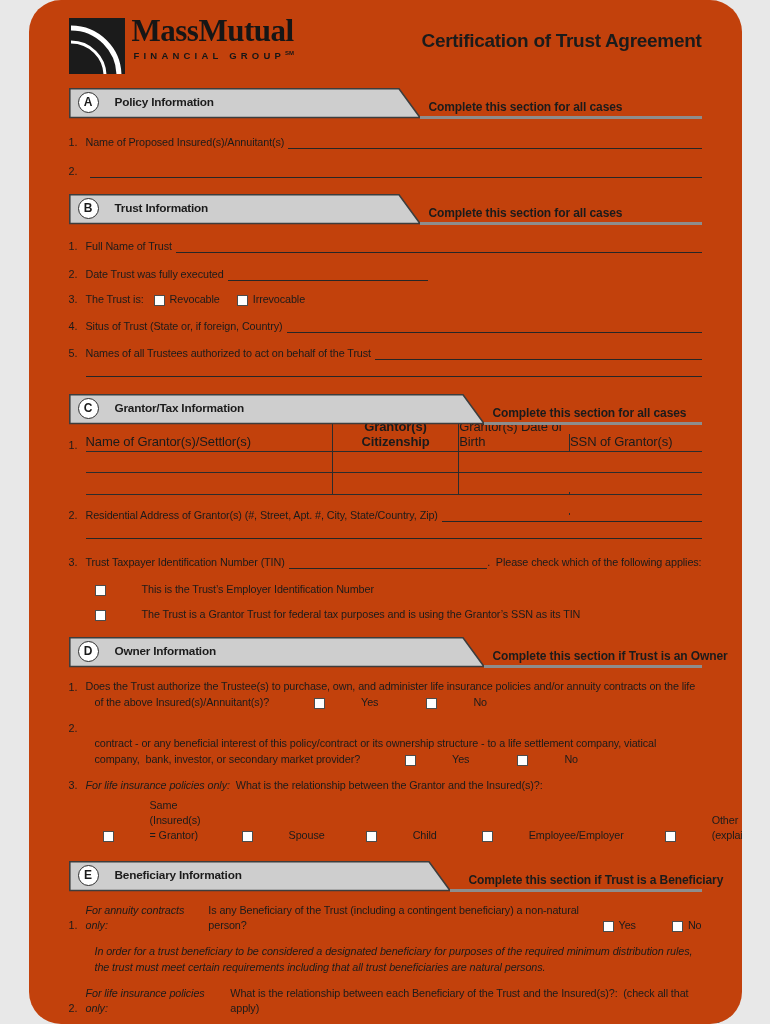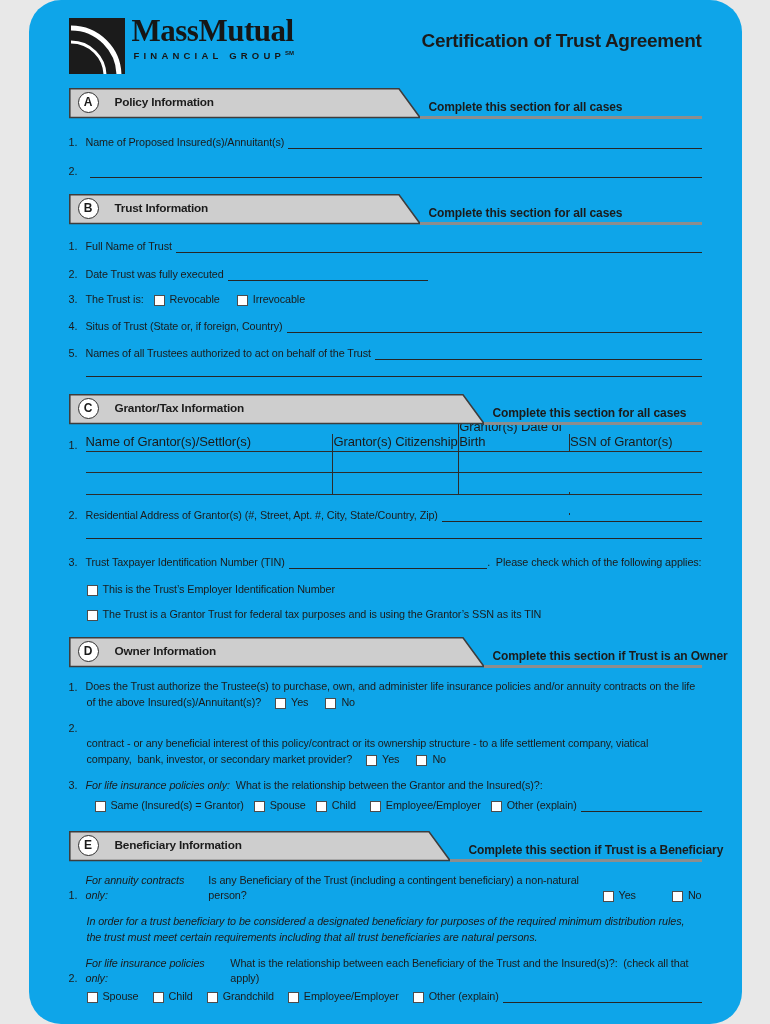--- a/index.html
+++ b/index.html
@@ -1,18 +1,18 @@
 <!DOCTYPE html>
 <html><head>
 <meta charset="utf-8">
 <style>
   * { margin:0; padding:0; box-sizing:border-box; }
   html,body { background:#e8e8e8; }
   .page {
-    position:relative; width:713px; height:1024px; margin:0 auto; background:#0ea5e9;
+    position:relative; width:713px; height:1024px; margin:0 auto; background:#c2410c;
     font-family:"Liberation Sans","DejaVu Sans",sans-serif; color:#1b1b1b;
     font-size:10.8px; letter-spacing:-0.1px; overflow:hidden;
     padding:14px 40px 0 40px;
     border-radius:32px;
   }
 
   
   .top-header { display:flex; justify-content:space-between; height:64px; margin-bottom:10px; }
   .logo-wrap { display:flex; align-items:flex-start; }
   .logo-mark { width:56px; height:56px; margin-top:4px; }
@@ -43,30 +43,30 @@
   .num { width:17px; flex:0 0 17px; }
   .lbl { white-space:pre-wrap; }
   .fill { flex:1 1 auto; border-bottom:1px solid #262626; margin:0 0 1px 4px; height:3px; }
   .fill.fixed { flex:0 0 auto; }
   .ital { font-style:italic; }
   .cb { flex:0 0 auto; width:11px; height:11px; border:1.1px solid #4c4c4c; background:#fff; display:inline-block; margin-bottom:1px; }
   .cb-lbl { margin-left:5px; }
   .gap6{margin-left:6px;} .gap10{margin-left:10px;} .gap14{margin-left:14px;} .gap17{margin-left:17px;} .gap36{margin-left:36px;}
   .cont-line { margin-left:17px; border-bottom:1px solid #262626; height:14px; }
   .para-line { line-height:15.5px; white-space:pre-wrap; }
-  .indent { margin-left:18px; }
+  .indent { margin-left:26px;gap:31px; }
 
   
   .tbl-row { display:flex; }
   .tbl { flex:1 1 auto; border-bottom:0; }
   .trow { display:flex; border-bottom:1px solid #2c2c2c; }
   .trow.hdr { height:19px; align-items:flex-end; font-size:13px; }
   .trow.blank1 { height:21px; } .trow.blank2 { height:22px; }
   .tcell { padding:0 0 2px 0; }
-  .c1 { width:40%; } .c2 { width:20.5%; text-align:center; } .c3 { width:18%; text-align:left; } .c4 { width:21.5%; text-align:left;margin-top:40px; }
+  .c1 { width:40%; } .c2 { width:20.5%; text-align:center;font-weight:bold; } .c3 { width:18%; text-align:left; } .c4 { width:21.5%; text-align:left;margin-top:40px; }
   .c2,.c3,.c4 { border-left:1px solid #2c2c2c; }
 
   .footer { text-align:right; margin-top:27px; font-size:10.8px; padding-right:6px; }
   .footer span { margin-left:14px; }
 
   
   .mt8{margin-top:8px;} .mt10{margin-top:10px;} .mt11{margin-top:11px;} .mt12{margin-top:12px;}
   .mt13{margin-top:13px;} .mt14{margin-top:14px;} .mt15{margin-top:15px;} .mt16{margin-top:16px;}
   .mt17{margin-top:17px;} .mt18{margin-top:18px;} .mt2{margin-top:2px;} .mt5{margin-top:5px;padding-left:8px;} .mt3{margin-top:3px;}
 </style>

